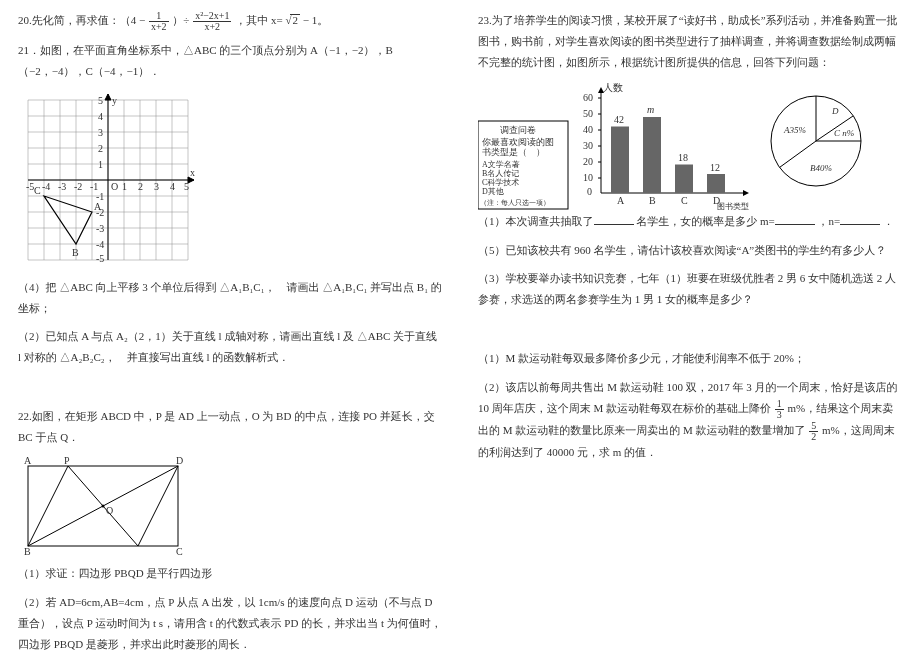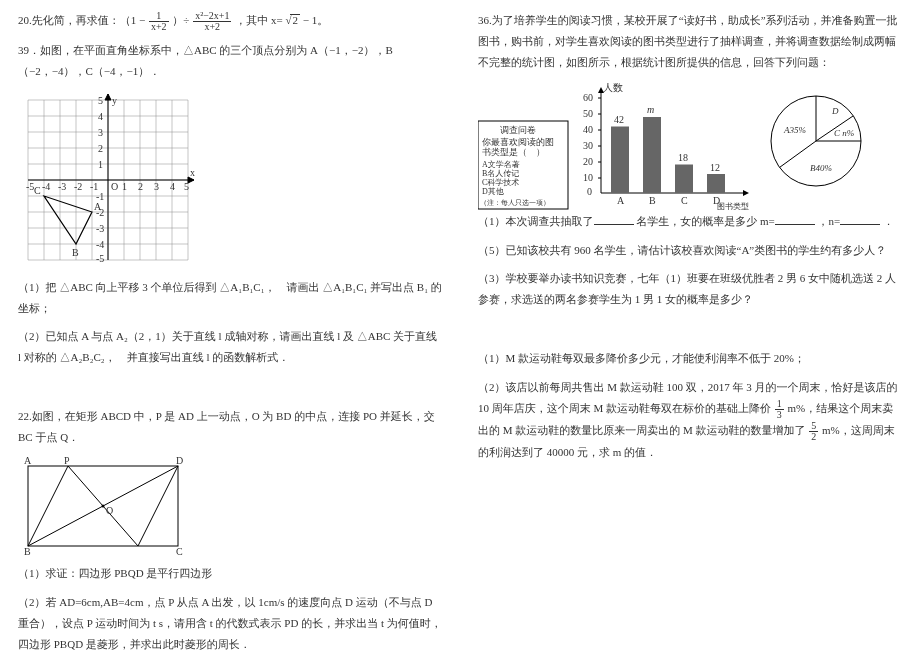--- a/index.html
+++ b/index.html
@@ -43,36 +43,36 @@
   .blank { display:inline-block; border-bottom:1px solid #333; min-width:40px; height:12px; vertical-align:baseline;}
 </style>
 </head>
 <body>
 
 <div class="page">
 
   <div class="col">
 
     <div class="q">
-      <span>20.先化简，再求值：（1 −</span>
+      <span>20.先化简，再求值：（4 −</span>
       <span class="frac">
         <span class="num">1</span>
         <span class="den">x+2</span>
       </span>
       <span>）÷</span>
       <span class="frac">
         <span class="num">x²−2x+1</span>
         <span class="den">x+2</span>
       </span>
       <span>，其中 x=</span>
       <span class="sqrt-sym">√</span><span class="sqrt">2</span>
       <span> − 1。</span>
     </div>
 
-    <div class="q">39．如图，在平面直角坐标系中，△ABC 的三个顶点分别为 A（−1，−2），B（−2，−4），C（−4，−1）．</div>
+    <div class="q">21．如图，在平面直角坐标系中，△ABC 的三个顶点分别为 A（−1，−2），B（−2，−4），C（−4，−1）．</div>
 
     
     <div class="grid-fig">
       <svg width="180" height="180" viewBox="0 0 180 180">
         <g stroke="#888" stroke-width="0.5">
 
           <g>
             <line x1="10" y1="10" x2="10" y2="170"></line>
               <line x1="26" y1="10" x2="26" y2="170"></line>
               <line x1="42" y1="10" x2="42" y2="170"></line>
@@ -129,21 +129,21 @@
         <text x="78" y="126">-2</text>
         <text x="78" y="142">-3</text>
         <text x="78" y="158">-4</text>
         <text x="78" y="172">-5</text>
         <text x="76" y="120">A</text>
         <text x="54" y="166">B</text>
         <text x="16" y="104">C</text>
       </svg>
     </div>
 
-    <div class="q">（1）把 △ABC 向上平移 3 个单位后得到 △A₁B₁C₁，　请画出 △A₁B₁C₁ 并写出点 B₁ 的坐标；</div>
+    <div class="q">（4）把 △ABC 向上平移 3 个单位后得到 △A₁B₁C₁，　请画出 △A₁B₁C₁ 并写出点 B₁ 的坐标；</div>
     <div class="q">（2）已知点 A 与点 A₂（2，1）关于直线 l 成轴对称，请画出直线 l 及 △ABC 关于直线 l 对称的 △A₂B₂C₂，　并直接写出直线 l 的函数解析式．</div>
 
     <div style="height:30px"></div>
 
     <div class="q">22.如图，在矩形 ABCD 中，P 是 AD 上一动点，O 为 BD 的中点，连接 PO 并延长，交 BC 于点 Q．</div>
 
     <div class="rect-fig">
       <svg width="170" height="100" viewBox="0 0 170 100">
         <rect x="10" y="10" width="150" height="80" fill="none" stroke="#000"></rect>
         <line x1="10" y1="90" x2="160" y2="10" stroke="#000"></line>
@@ -158,21 +158,21 @@
         <text x="158" y="99">C</text>
         <text x="88" y="58">O</text>
       </svg>
     </div>
 
     <div class="q">（1）求证：四边形 PBQD 是平行四边形</div>
     <div class="q">（2）若 AD=6cm,AB=4cm，点 P 从点 A 出发，以 1cm/s 的速度向点 D 运动（不与点 D 重合），设点 P 运动时间为 t s，请用含 t 的代数式表示 PD 的长，并求出当 t 为何值时，四边形 PBQD 是菱形，并求出此时菱形的周长．</div>
   </div>
 
   <div class="col">
-    <div class="q">36.为了培养学生的阅读习惯，某校开展了“读好书，助成长”系列活动，并准备购置一批图书，购书前，对学生喜欢阅读的图书类型进行了抽样调查，并将调查数据绘制成两幅不完整的统计图，如图所示，根据统计图所提供的信息，回答下列问题：</div>
+    <div class="q">23.为了培养学生的阅读习惯，某校开展了“读好书，助成长”系列活动，并准备购置一批图书，购书前，对学生喜欢阅读的图书类型进行了抽样调查，并将调查数据绘制成两幅不完整的统计图，如图所示，根据统计图所提供的信息，回答下列问题：</div>
 
     <div class="row-figs">
       
       <svg width="92" height="110" viewBox="0 0 92 110" style="vertical-align:bottom">
         <rect x="0" y="20" width="90" height="88" fill="none" stroke="#000"></rect>
         <text x="22" y="32" style="font-size:9px">调查问卷</text>
         <text x="4" y="44" style="font-size:9px">你最喜欢阅读的图</text>
         <text x="4" y="54" style="font-size:9px">书类型是（　）</text>
         <text x="4" y="66" style="font-size:8px">A文学名著</text>
         <text x="4" y="75" style="font-size:8px">B名人传记</text>

